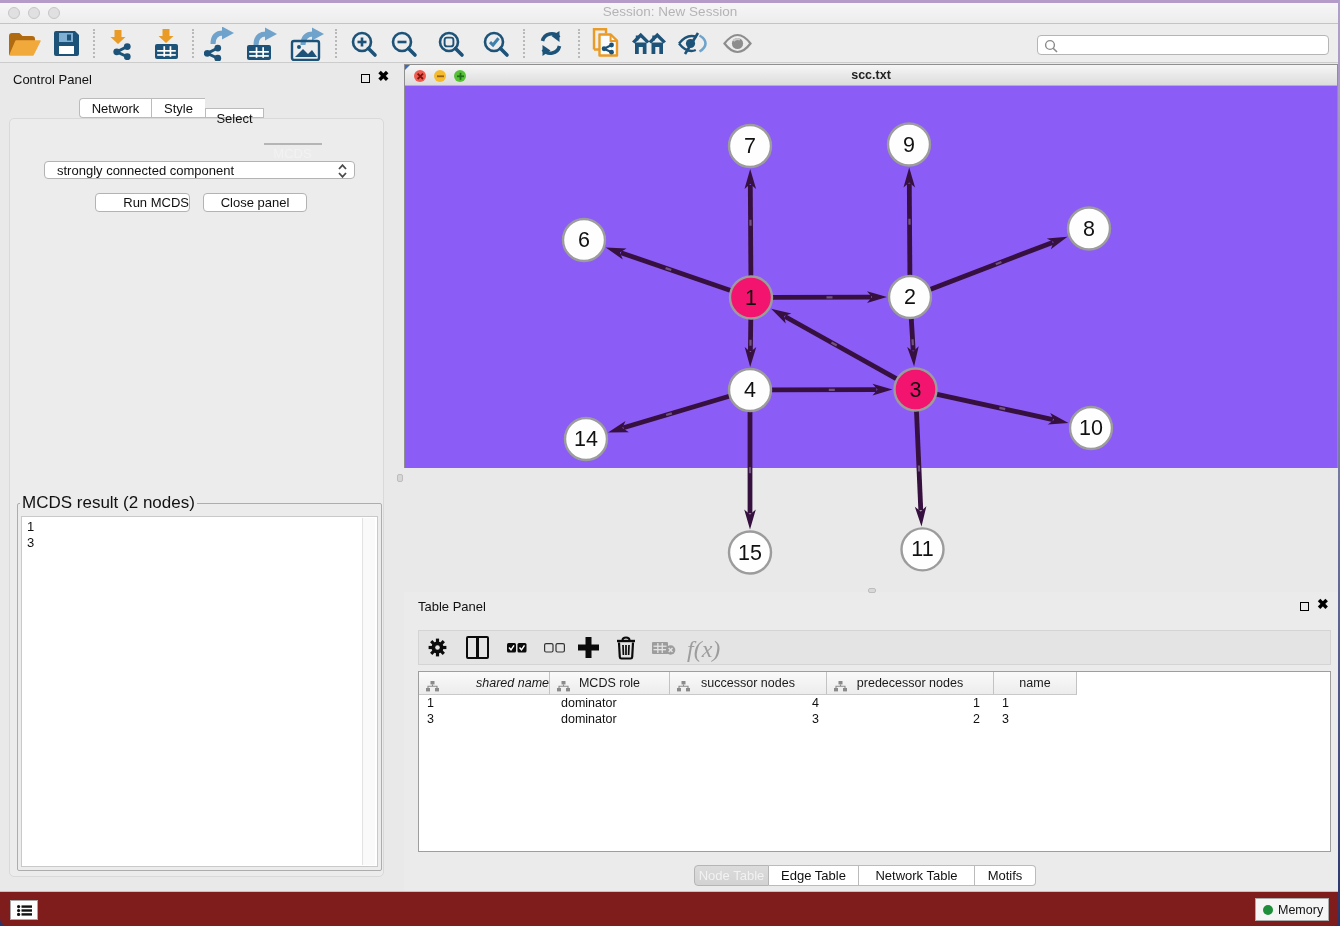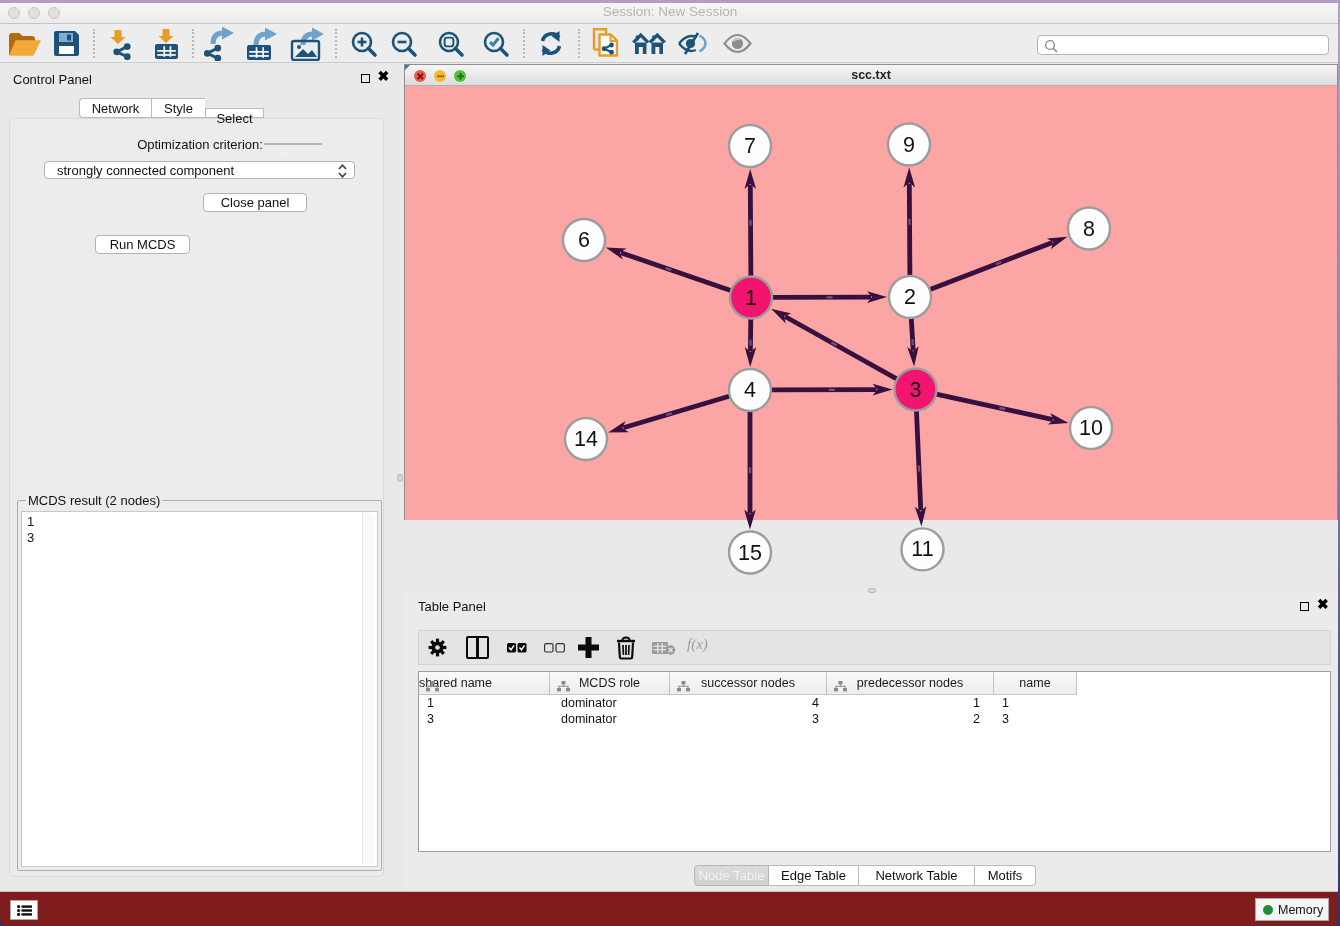--- a/index.html
+++ b/index.html
@@ -143,39 +143,38 @@
 <div class="abs" style="left:13px;top:9px;font-size:13px;color:#111;">Control Panel</div>
 <div class="abs" style="left:361px;top:11px;width:9px;height:9px;border:1.6px solid #000;"></div>
 <div class="abs" style="left:377.5px;top:5px;font-size:14px;font-weight:bold;color:#000;">✖</div>
 <div class="abs" style="left:9px;top:55px;width:375px;height:759px;background:#ececec;border:1px solid #d9d9d9;border-radius:5px;"></div>
 <div class="abs" style="left:79px;top:35px;height:20px;display:flex;font-size:13px;">
 <div style="width:72px;background:#fff;border:1px solid #bbb;border-right:none;border-radius:4px 0 0 4px;text-align:center;line-height:19px;color:#111;">Network</div>
 <div style="width:54px;background:#fff;border:1px solid #bbb;border-right:none;text-align:center;line-height:19px;color:#111;">Style</div>
 <div style="width:59px;background:#fff;border:1px solid #bbb;text-align:center;line-height:19px;color:#111;margin-top:10px;">Select</div>
 <div style="width:58px;background:linear-gradient(#dcdcdc,#d2d2d2);border:1px solid #b5b5b5;border-left:none;border-radius:0 4px 4px 0;text-align:center;line-height:19px;color:#f2f2f2;margin-top:45px;">MCDS</div>
 </div>
-<div class="abs" style="left:0;top:74px;width:400px;text-align:center;font-size:13px;color:#111;">Optimization criterion:</div>
 <div class="abs" style="left:44px;top:97.5px;width:311px;height:18.5px;background:#fff;border:1px solid #b3b3b3;border-radius:4px;">
 <div class="abs" style="left:12px;top:1.5px;font-size:13px;color:#111;">strongly connected component</div>
 <svg class="abs" style="right:6px;top:2px" width="11" height="14" viewBox="0 0 11 14">
         <path d="M2 5 L5.5 1.2 L9 5" fill="none" stroke="#4a4a4a" stroke-width="1.8"></path>
         <path d="M2 9 L5.5 12.8 L9 9" fill="none" stroke="#4a4a4a" stroke-width="1.8"></path>
       </svg>
 </div>
-<div class="abs" style="left:95px;top:130px;width:95px;height:19px;background:#fff;border:1px solid #b3b3b3;border-radius:4px;text-align:center;line-height:17px;font-size:13px;color:#111;margin-top:42px;">Run MCDS</div>
+<div class="abs" style="left:95px;top:130px;width:95px;height:19px;background:#fff;border:1px solid #b3b3b3;border-radius:4px;text-align:right;line-height:17px;font-size:13px;color:#111;">Run MCDS</div>
 <div class="abs" style="left:203px;top:130px;width:104px;height:19px;background:#fff;border:1px solid #b3b3b3;border-radius:4px;text-align:center;line-height:17px;font-size:13px;color:#111;">Close panel</div>
 <fieldset class="abs" style="left:17px;top:430px;width:365px;height:378px;border:1px solid #adadad;border-radius:2px;padding:0;">
-<legend style="margin-left:8px;padding:0 2px;font-size:13px;color:#111;">MCDS result (2 nodes)</legend>
+<legend style="margin-left:2px;padding:0 2px;font-size:17px;color:#111;">MCDS result (2 nodes)</legend>
 <div style="position:absolute;left:3px;top:3px;right:3px;bottom:3px;background:#fff;border:1px solid #c9c9c9;">
 <div style="position:absolute;left:5px;top:2px;font-size:13px;color:#111;line-height:16px;">1<br>3</div>
 <div style="position:absolute;right:2px;top:1px;width:13px;bottom:1px;background:#fafafa;border-left:1px solid #e3e3e3;"></div>
 </div>
 </fieldset>
 </div>
-<div class="abs" style="left:404px;top:64px;width:934px;height:456px;border:1px solid #8f8f8f;border-bottom:none;background:#fca5a5;">
+<div class="abs" style="left:404px;top:64px;width:934px;height:404px;border:1px solid #8f8f8f;border-bottom:none;background:#8b5cf6;">
 <div class="abs" style="left:0;top:0;width:932px;height:21px;background:linear-gradient(#f6f6f6,#dcdcdc);border-bottom:1px solid #b2b2b2;">
 <div class="abs" style="left:0;top:3px;width:932px;text-align:center;font-size:12.5px;font-weight:bold;color:#222;">scc.txt</div>
 <div class="abs" style="left:8.5px;top:4.5px;width:12.5px;height:12.5px;border-radius:50%;background:#ee5b51;"></div>
 <div class="abs" style="left:28.5px;top:4.5px;width:12.5px;height:12.5px;border-radius:50%;background:#f5bb2d;"></div>
 <div class="abs" style="left:48.5px;top:4.5px;width:12.5px;height:12.5px;border-radius:50%;background:#56c138;"></div>
 <svg class="abs" style="left:8.5px;top:4.5px" width="53" height="13" viewBox="0 0 53 13">
 <path d="M3.6 3.6 L9 9 M9 3.6 L3.6 9" stroke="#7e150d" stroke-width="1.8"></path>
 <line x1="23" y1="6.3" x2="30" y2="6.3" stroke="#96611a" stroke-width="1.8"></line>
 <line x1="43" y1="6.3" x2="50" y2="6.3" stroke="#1d6f18" stroke-width="1.8"></line>
 <line x1="46.5" y1="2.8" x2="46.5" y2="9.8" stroke="#1d6f18" stroke-width="1.8"></line>
@@ -313,24 +312,24 @@
 <rect x="0" y="1" width="16" height="12" rx="1" fill="#9d9d9d"></rect>
 <g fill="#e4e4e4">
         <rect x="1.5" y="4.6" width="13" height="1.3"></rect>
         <rect x="1.5" y="8" width="13" height="1.3"></rect>
         <rect x="5.2" y="2" width="1.3" height="10"></rect>
         <rect x="9.6" y="2" width="1.3" height="10"></rect>
       </g>
 <circle cx="18.6" cy="9" r="4.7" fill="#9d9d9d"></circle>
 <path d="M16.7 7.1 L20.5 10.9 M20.5 7.1 L16.7 10.9" stroke="#e4e4e4" stroke-width="1.4"></path>
 </svg>
-<div class="abs" style="left:283px;top:44px;font-family:'Liberation Serif',serif;font-style:italic;font-size:15px;color:#9d9d9d;">f(x)</div>
+<div class="abs" style="left:283px;top:44px;font-family:'Liberation Serif',serif;font-style:italic;font-size:24px;color:#9d9d9d;">f(x)</div>
 <div class="abs" style="left:14px;top:79px;width:913px;height:181px;background:#fff;border:1px solid #9e9e9e;"></div>
 <div class="abs" style="left:15px;top:80px;height:23px;display:flex;font-size:12.5px;color:#1a1a1a;">
-<div style="position:relative;width:131px;background:linear-gradient(#fafafa,#ececec);border-right:1px solid #c3c3c3;border-bottom:1px solid #c9c9c9;text-align:left;line-height:23px;"><span style="position:absolute;left:7px;top:5px;"><svg width="13" height="11" viewBox="0 0 13 11">
+<div style="position:relative;width:131px;background:linear-gradient(#fafafa,#ececec);border-right:1px solid #c3c3c3;border-bottom:1px solid #c9c9c9;text-align:right;line-height:23px;font-style:italic;"><span style="position:absolute;left:7px;top:5px;"><svg width="13" height="11" viewBox="0 0 13 11">
             <g fill="#8a8a8a">
               <rect x="4.5" y="0" width="4" height="3.4"></rect>
               <rect x="0" y="7" width="4" height="3.4"></rect>
               <rect x="9" y="7" width="4" height="3.4"></rect>
             </g>
             <path d="M6.5 3.4 L6.5 5.3 M2 7 L2 5.3 L11 5.3 L11 7" stroke="#8a8a8a" stroke-width="1.1" fill="none"></path>
           </svg></span>shared name</div>
 <div style="position:relative;width:120px;background:linear-gradient(#fafafa,#ececec);border-right:1px solid #c3c3c3;border-bottom:1px solid #c9c9c9;text-align:center;line-height:23px;"><span style="position:absolute;left:7px;top:5px;"><svg width="13" height="11" viewBox="0 0 13 11">
             <g fill="#8a8a8a">
               <rect x="4.5" y="0" width="4" height="3.4"></rect>

